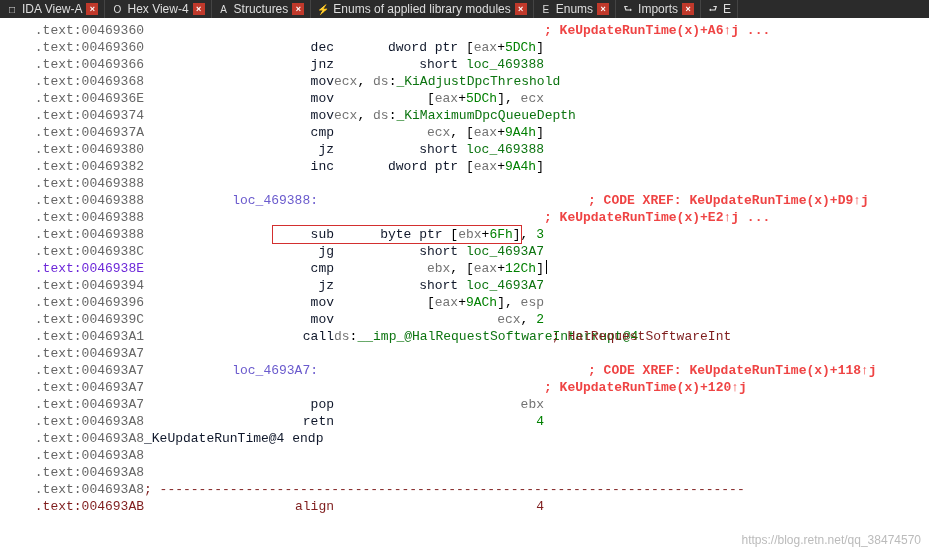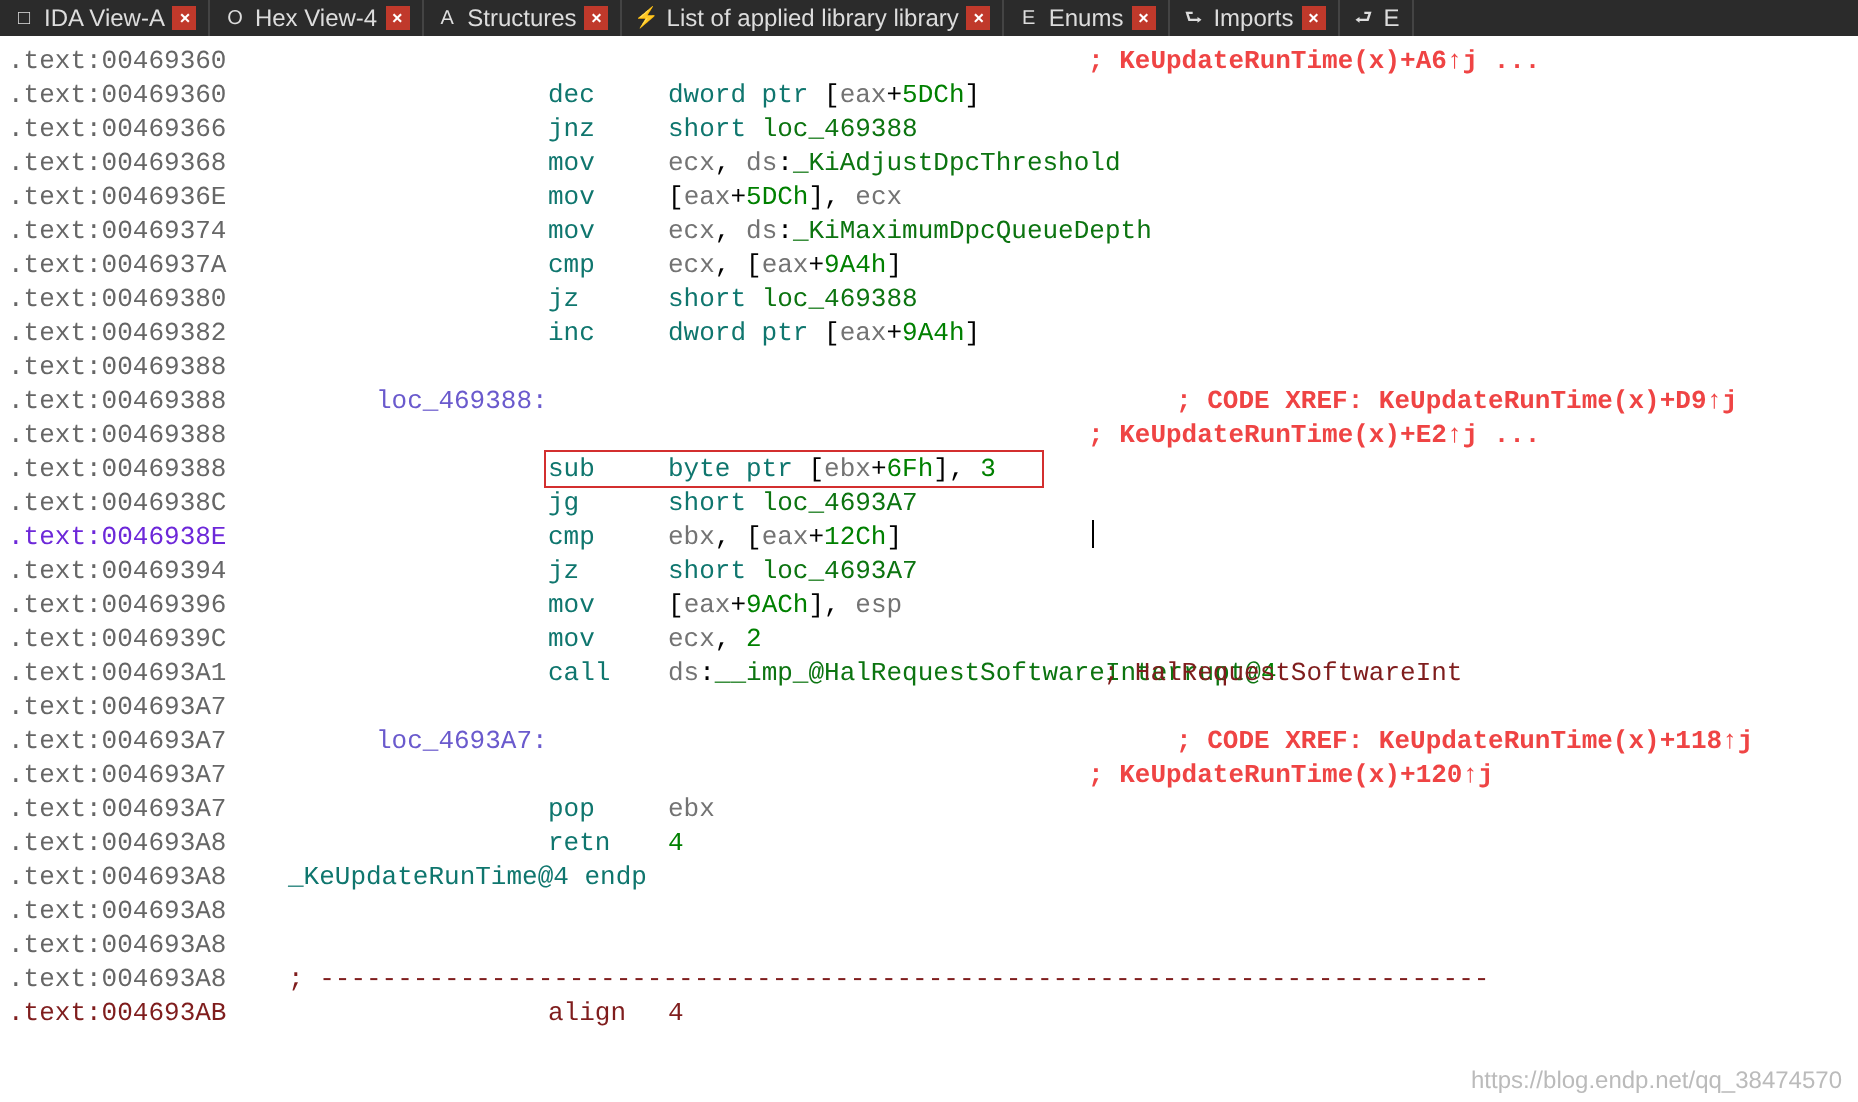--- a/index.html
+++ b/index.html
@@ -49,27 +49,27 @@
   justify-content: center;
   font-size: 9px;
   font-weight: bold;
 }
 .code {
   padding: 4px 0 0 4px;
   line-height: 17px;
   white-space: pre;
   position: relative;
 }
-.row { display: flex; }
+.row { display: flex; text-align: right; }
 .addr { color: #666; }
 .addr-blue { color: #6d28d9; }
 .label { color: #6a5acd; margin-left: 44px; }
 .reg { color: #737373; }
 .num { color: #008000; }
-.txt { color: #0f766e; }
+.txt { color: #0f172a; }
 .xref { color: #ef4444; font-weight: bold; }
 .symbol { color: #0c7410; }
 .gray { color: #7f1d1d; }
 .watermark {
   position: absolute;
   bottom: 4px;
   right: 8px;
   color: #bbb;
   font-size: 12px;
   font-family: Arial, sans-serif;
@@ -106,36 +106,36 @@
       <span>Hex View-4</span> 
       <span class="close-x">×</span>
     </div>
   <div class="tab">
       <span class="tab-icon">A</span>
       <span>Structures</span> 
       <span class="close-x">×</span>
     </div>
   <div class="tab">
       <span class="tab-icon">⚡</span>
-      <span>List of applied library library</span> 
+      <span>Enums of applied library modules</span> 
       <span class="close-x">×</span>
     </div>
   <div class="tab">
       <span class="tab-icon">E</span>
       <span>Enums</span> 
       <span class="close-x">×</span>
     </div>
   <div class="tab">
       <span class="tab-icon">⮑</span>
       <span>Imports</span> 
       <span class="close-x">×</span>
     </div>
   <div class="tab">
       <span class="tab-icon">⮐</span>
       <span>E</span>
     </div>
 </div>
 
 <div class="code" id="code-view"><div class="row"><span class="addr col-addr">.text:00469360</span><span class="col-lbl"></span><span class="col-mnem"></span><span class="col-op"></span><span class="xref">; KeUpdateRunTime(x)+A6↑j ...</span></div><div class="row"><span class="addr col-addr">.text:00469360</span><span class="col-lbl"></span><span class="txt col-mnem">dec</span><span class="col-op "><span class="txt">dword ptr</span> [<span class="reg">eax</span>+<span class="num">5DCh</span>]</span></div><div class="row"><span class="addr col-addr">.text:00469366</span><span class="col-lbl"></span><span class="txt col-mnem">jnz</span><span class="col-op "><span class="txt">short</span> <span class="symbol">loc_469388</span></span></div><div class="row"><span class="addr col-addr">.text:00469368</span><span class="col-lbl"></span><span class="txt col-mnem">mov</span><span class="col-op "><span class="reg">ecx</span>, <span class="reg">ds</span>:<span class="symbol">_KiAdjustDpcThreshold</span></span></div><div class="row"><span class="addr col-addr">.text:0046936E</span><span class="col-lbl"></span><span class="txt col-mnem">mov</span><span class="col-op ">[<span class="reg">eax</span>+<span class="num">5DCh</span>], <span class="reg">ecx</span></span></div><div class="row"><span class="addr col-addr">.text:00469374</span><span class="col-lbl"></span><span class="txt col-mnem">mov</span><span class="col-op "><span class="reg">ecx</span>, <span class="reg">ds</span>:<span class="symbol">_KiMaximumDpcQueueDepth</span></span></div><div class="row"><span class="addr col-addr">.text:0046937A</span><span class="col-lbl"></span><span class="txt col-mnem">cmp</span><span class="col-op "><span class="reg">ecx</span>, [<span class="reg">eax</span>+<span class="num">9A4h</span>]</span></div><div class="row"><span class="addr col-addr">.text:00469380</span><span class="col-lbl"></span><span class="txt col-mnem">jz</span><span class="col-op "><span class="txt">short</span> <span class="symbol">loc_469388</span></span></div><div class="row"><span class="addr col-addr">.text:00469382</span><span class="col-lbl"></span><span class="txt col-mnem">inc</span><span class="col-op "><span class="txt">dword ptr</span> [<span class="reg">eax</span>+<span class="num">9A4h</span>]</span></div><div class="row"><span class="addr col-addr">.text:00469388</span><span class="col-lbl"></span></div><div class="row"><span class="addr col-addr">.text:00469388</span><span class="label col-lbl">loc_469388:</span><span class="col-mnem"></span><span class="col-op"></span><span class="xref">; CODE XREF: KeUpdateRunTime(x)+D9↑j</span></div><div class="row"><span class="addr col-addr">.text:00469388</span><span class="col-lbl"></span><span class="col-mnem"></span><span class="col-op"></span><span class="xref">; KeUpdateRunTime(x)+E2↑j ...</span></div><div class="row"><span class="addr col-addr">.text:00469388</span><span class="col-lbl"></span><span class="txt col-mnem">sub</span><span class="col-op "><span class="txt">byte ptr</span> [<span class="reg">ebx</span>+<span class="num">6Fh</span>], <span class="num">3</span></span></div><div class="row"><span class="addr col-addr">.text:0046938C</span><span class="col-lbl"></span><span class="txt col-mnem">jg</span><span class="col-op "><span class="txt">short</span> <span class="symbol">loc_4693A7</span></span></div><div class="row"><span class="addr-blue col-addr">.text:0046938E</span><span class="col-lbl"></span><span class="txt col-mnem">cmp</span><span class="col-op "><span class="reg">ebx</span>, [<span class="reg">eax</span>+<span class="num">12Ch</span>]</span><span class="cursor"></span></div><div class="row"><span class="addr col-addr">.text:00469394</span><span class="col-lbl"></span><span class="txt col-mnem">jz</span><span class="col-op "><span class="txt">short</span> <span class="symbol">loc_4693A7</span></span></div><div class="row"><span class="addr col-addr">.text:00469396</span><span class="col-lbl"></span><span class="txt col-mnem">mov</span><span class="col-op ">[<span class="reg">eax</span>+<span class="num">9ACh</span>], <span class="reg">esp</span></span></div><div class="row"><span class="addr col-addr">.text:0046939C</span><span class="col-lbl"></span><span class="txt col-mnem">mov</span><span class="col-op "><span class="reg">ecx</span>, <span class="num">2</span></span></div><div class="row"><span class="addr col-addr">.text:004693A1</span><span class="col-lbl"></span><span class="txt col-mnem">call</span><span class="col-op "><span class="reg">ds</span>:<span class="symbol">__imp_@HalRequestSoftwareInterrupt@<span class="num">4</span></span></span><span class="gray"> ; HalRequestSoftwareInt</span></div><div class="row"><span class="addr col-addr">.text:004693A7</span><span class="col-lbl"></span></div><div class="row"><span class="addr col-addr">.text:004693A7</span><span class="label col-lbl">loc_4693A7:</span><span class="col-mnem"></span><span class="col-op"></span><span class="xref">; CODE XREF: KeUpdateRunTime(x)+118↑j</span></div><div class="row"><span class="addr col-addr">.text:004693A7</span><span class="col-lbl"></span><span class="col-mnem"></span><span class="col-op"></span><span class="xref">; KeUpdateRunTime(x)+120↑j</span></div><div class="row"><span class="addr col-addr">.text:004693A7</span><span class="col-lbl"></span><span class="txt col-mnem">pop</span><span class="col-op "><span class="reg">ebx</span></span></div><div class="row"><span class="addr col-addr">.text:004693A8</span><span class="col-lbl"></span><span class="txt col-mnem">retn</span><span class="col-op "><span class="num">4</span></span></div><div class="row"><span class="addr col-addr">.text:004693A8</span><span class="txt">_KeUpdateRunTime@4 endp</span></div><div class="row"><span class="addr col-addr">.text:004693A8</span><span class="col-lbl"></span></div><div class="row"><span class="addr col-addr">.text:004693A8</span><span class="col-lbl"></span></div><div class="row"><span class="addr col-addr">.text:004693A8</span><span class="gray">; ---------------------------------------------------------------------------</span></div><div class="row"><span class="gray col-addr">.text:004693AB</span><span class="col-lbl"></span><span class="gray col-mnem">align</span><span class="col-op gray"><span class="gray">4</span></span></div></div>
 
-<div class="watermark">https://blog.endp.net/qq_38474570</div>
+<div class="watermark">https://blog.retn.net/qq_38474570</div>
 
 <div class="highlight-box" style="left: 272px; top: 225px; width: 250px; height: 19px;"></div>
 
 </body></html>

